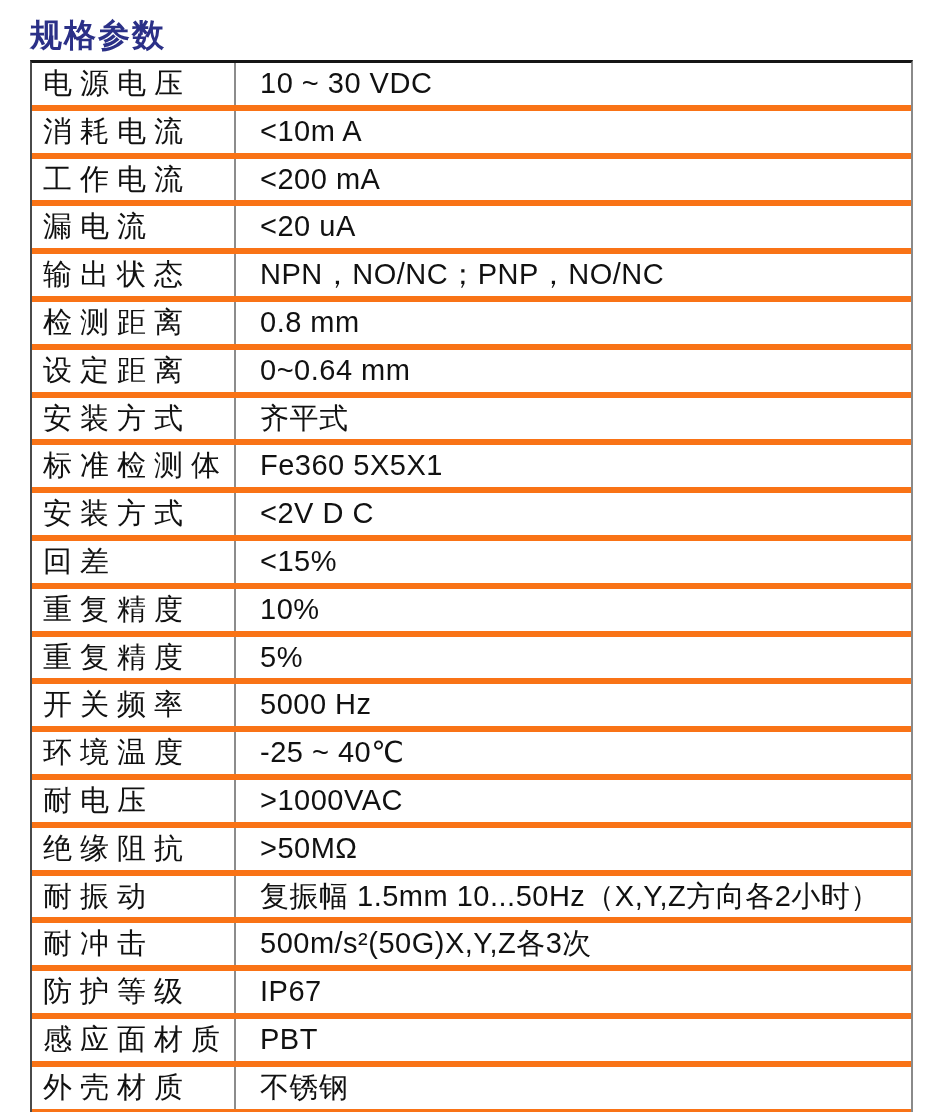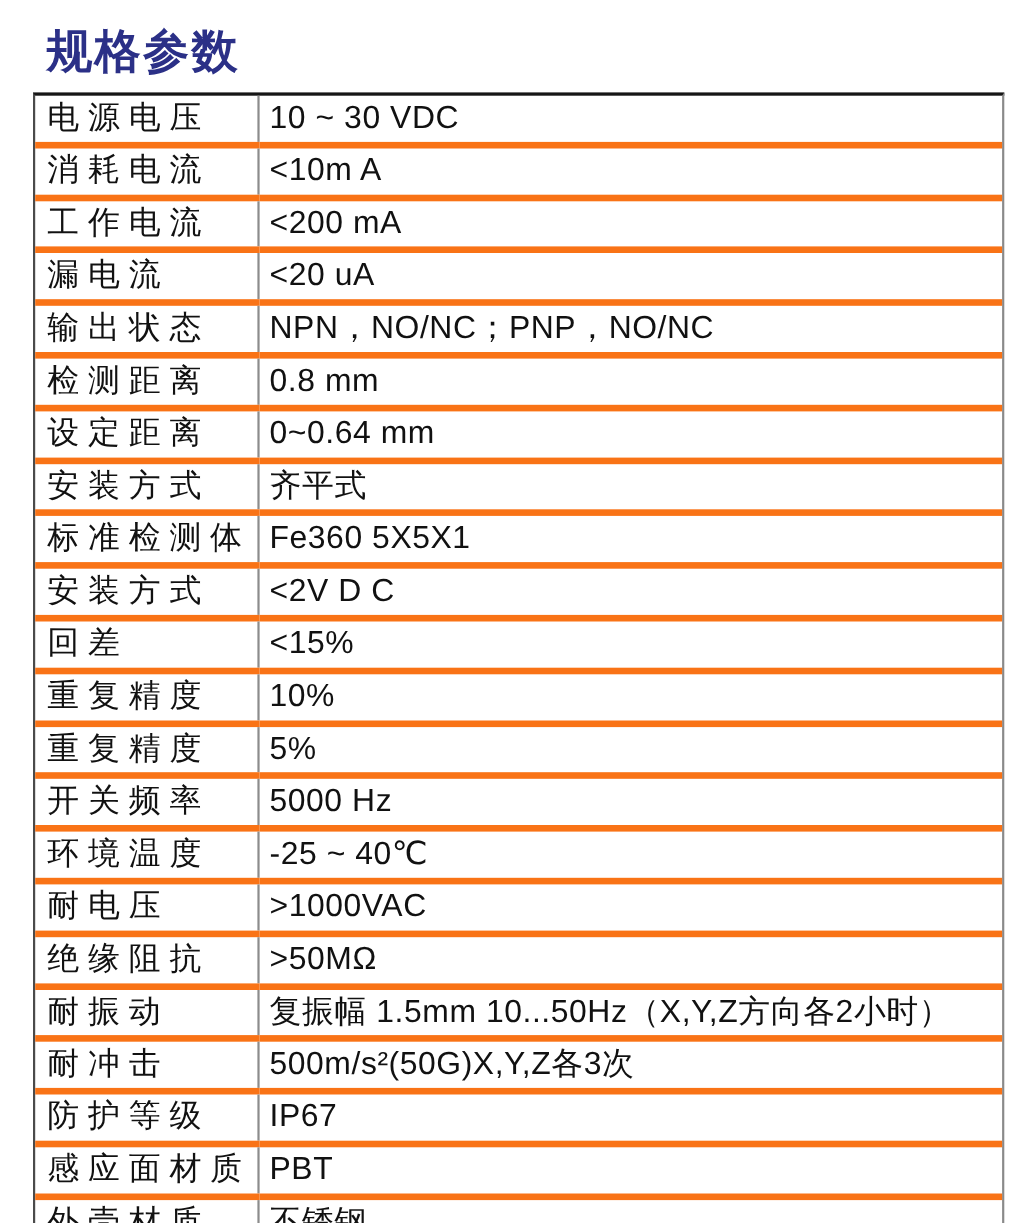--- a/index.html
+++ b/index.html
@@ -12,22 +12,22 @@
     height: 1112px;
     font-family: "Liberation Sans", "DejaVu Sans", sans-serif;
     color: #111111;
     overflow: hidden;
   }
   .page {
     padding: 10px 24px 0 30px;
     box-sizing: border-box;
   }
   .page-title {
-    margin: 12px;
-    font-size: 42px;
+    margin: 0;
+    font-size: 32px;
     line-height: 50px;
     font-weight: 700;
     letter-spacing: 2px;
     color: #2b3087;
   }
   .table-frame {
     width: 883px;
     box-sizing: border-box;
     border-top: 3px solid #161616;
     border-bottom: 3px solid #161616;
@@ -49,21 +49,21 @@
     white-space: nowrap;
     overflow: hidden;
   }
   tr + tr td { border-top: 6px solid #f97316; }
   td.label-cell {
     border-right: 2px solid #8c8c8c;
     padding-left: 11px;
     letter-spacing: 8px;
   }
   td.value-cell {
-    padding-left: 9px;
+    padding-left: 24px;
     letter-spacing: 0.5px;
   }
 </style>
 </head>
 <body>
 
 <div class="page">
 
   <h1 class="page-title" style="color: rgb(43, 48, 135);">规格参数</h1>
 

